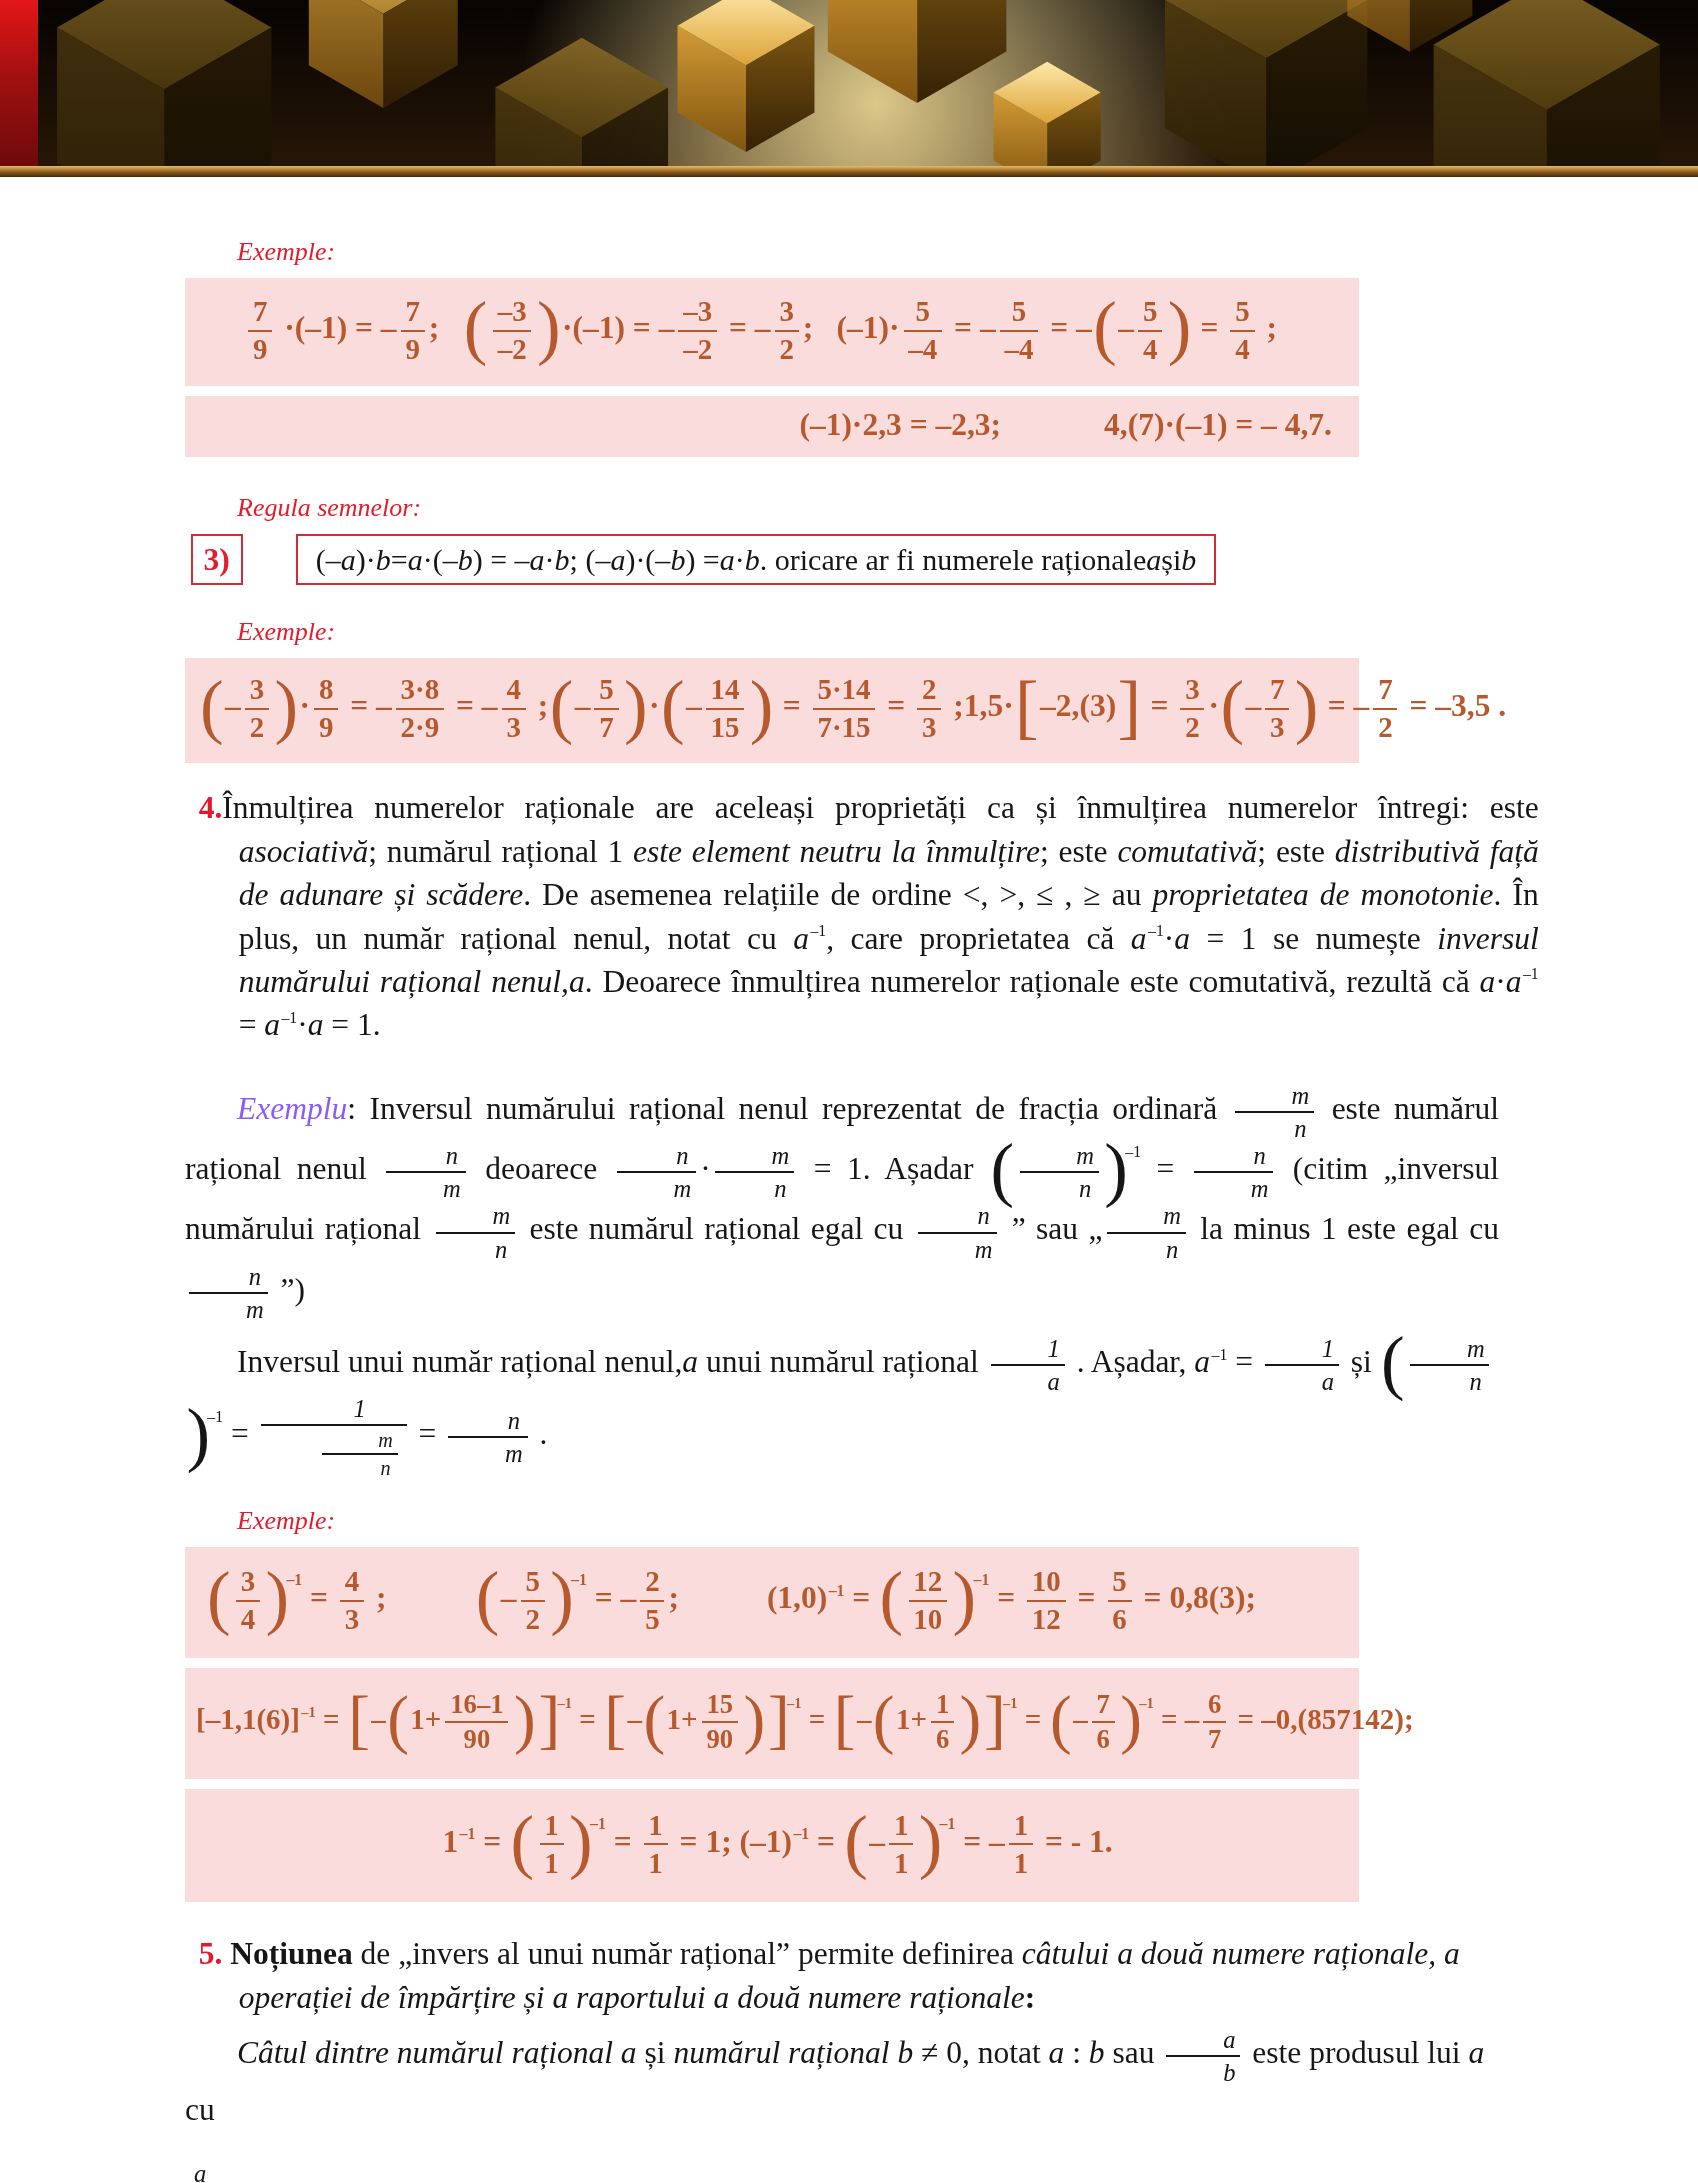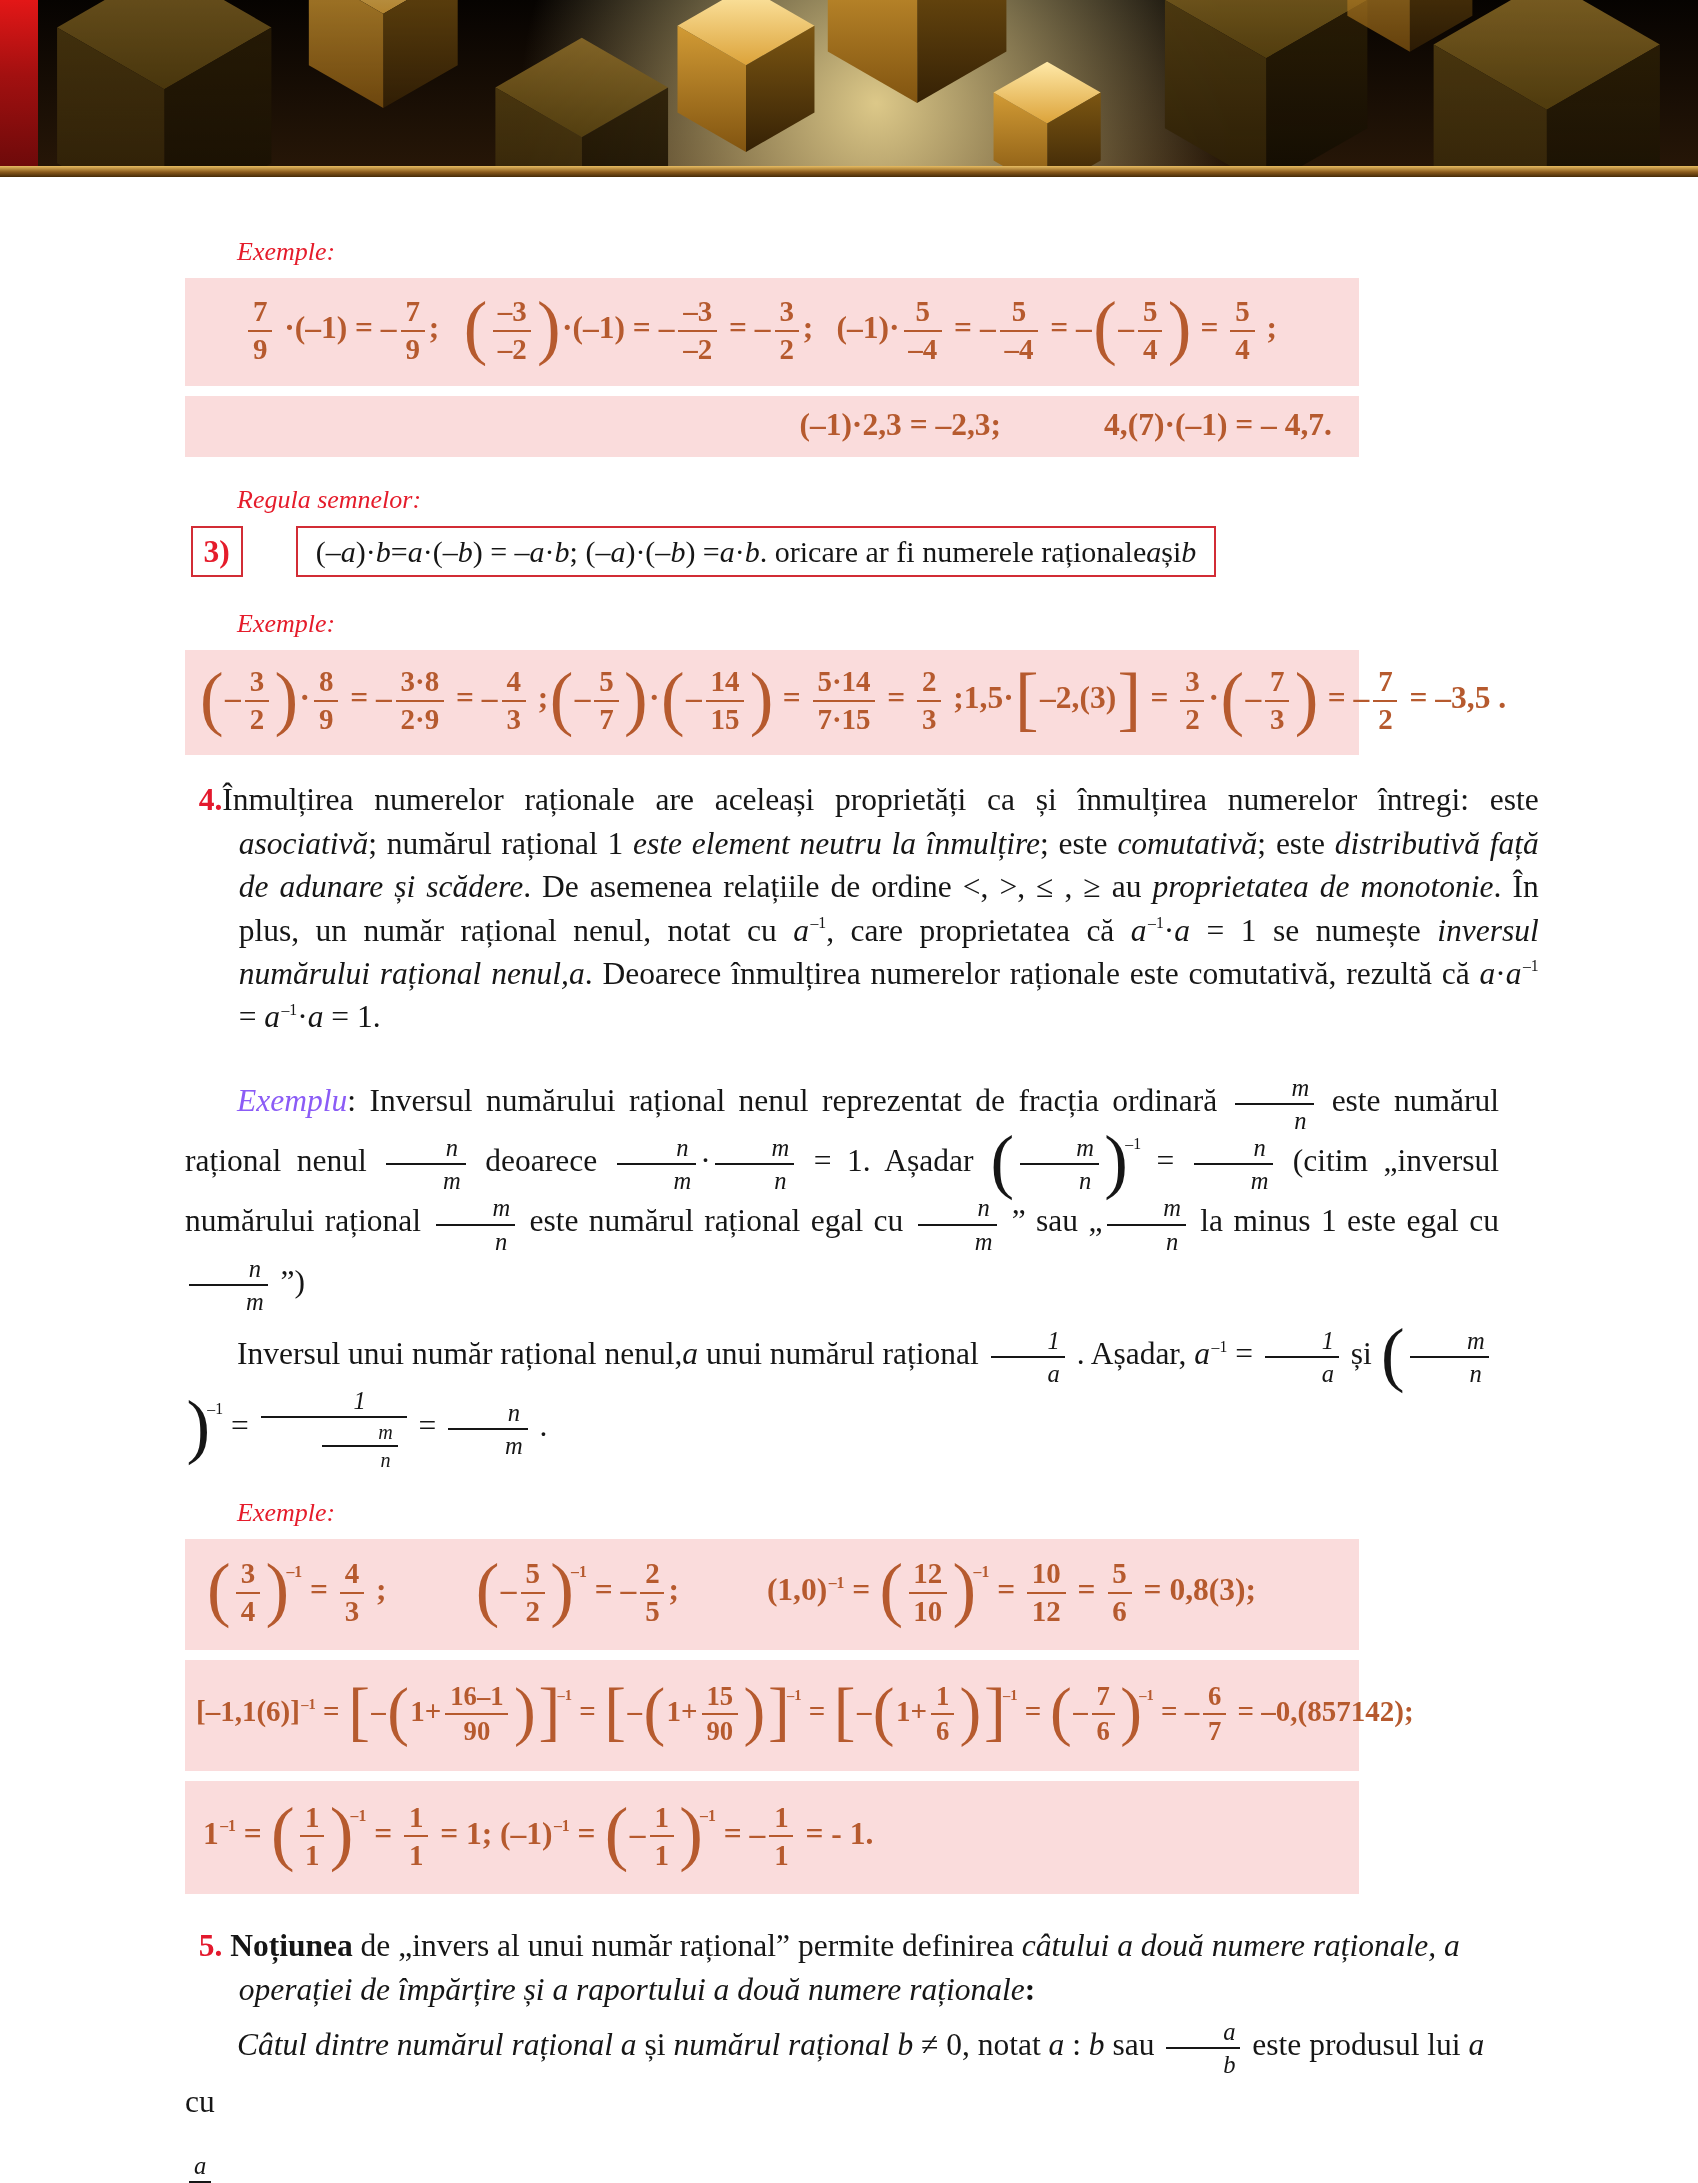--- a/index.html
+++ b/index.html
@@ -7,31 +7,31 @@
        font-family:"Liberation Serif","DejaVu Serif",serif;color:#161616;}
   
   .banner{position:relative;height:166px;background:#0c0703;}
   .banner svg{display:block;width:100%;height:100%;}
   .redstrip{position:absolute;left:0;top:0;width:38px;height:166px;
             background:linear-gradient(180deg,#e31717 0%,#a31010 45%,#6e0a0a 100%);}
   .goldbar{height:11px;background:linear-gradient(180deg,#e7bd62 0%,#8a5a1c 55%,#452a07 100%);}
   
   .content{padding:60px 198px 0 185px;}
   .exh{color:#e51c2b;font-style:italic;font-size:26px;margin:0 0 11px 52px;}
-  .rg{margin-top:28px;}
+  .rg{margin-top:36px;}
   
   .pinkbox{background:#fadcdc;color:#b65a2e;font-weight:700;font-size:31.5px;
            width:1174px;margin:0 0 9.6px 0;}
   .pb-row{display:flex;justify-content:space-between;align-items:center;
           padding:18px 82px 20.5px 59px;}
   .pb-row.row2{justify-content:flex-end;gap:103px;padding:11px 27px 13.7px 45px;font-weight:600;margin-left:31px;}
   .pb-row.row3{padding:16.4px 41px 19px 13.7px;}
   .pb-row.row4{padding:19px 103px 22px 20.5px;}
   .pb-row.row5{padding:22px 6.8px 25px 11px;font-size:29px;border-radius:13px;}
-  .pb-row.row6{padding:20.5px 6.8px 23px 18px;justify-content:flex-start;}
+  .pb-row.row6{padding:20.5px 6.8px 23px 18px;justify-content:center;}
   .eq{display:inline-block;white-space:nowrap;}
   
   .frac{display:inline-flex;flex-direction:column;vertical-align:middle;
         text-align:center;line-height:1.1;font-size:0.92em;margin:0 4.1px;}
   .frac .num{padding:0 4.8px 2.1px;border-bottom:2.1px solid currentColor;}
   .frac .den{padding:2.1px 4.8px 0;}
   .frac .frac{font-size:0.82em;}
   .frac.vi{font-style:italic;font-size:0.78em;font-weight:inherit;}
   .fence{font-size:2.25em;font-weight:300;line-height:0;vertical-align:middle;
          position:relative;top:-0.05em;margin:0 1.4px;}

